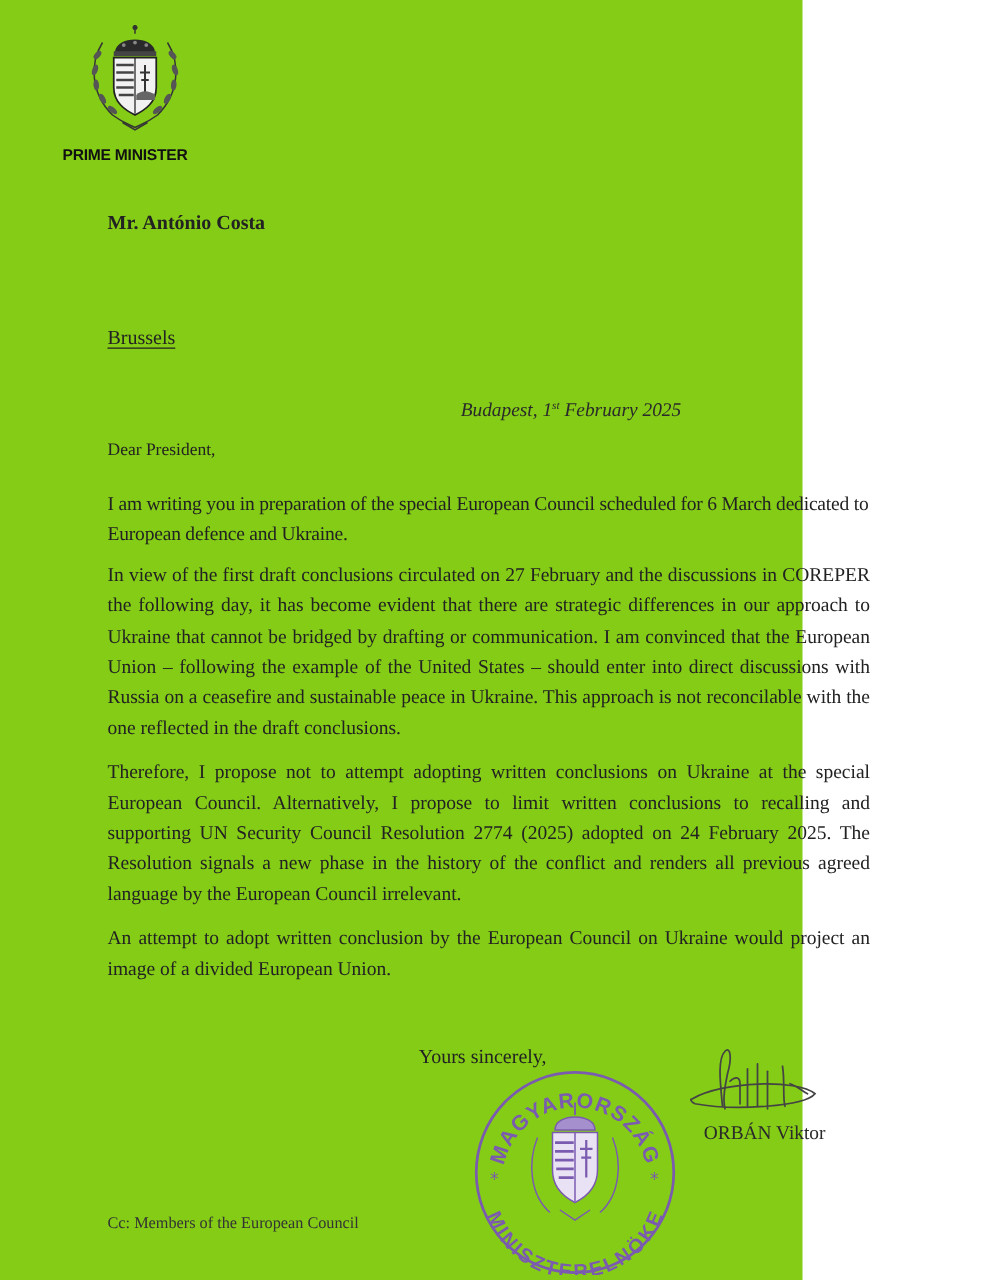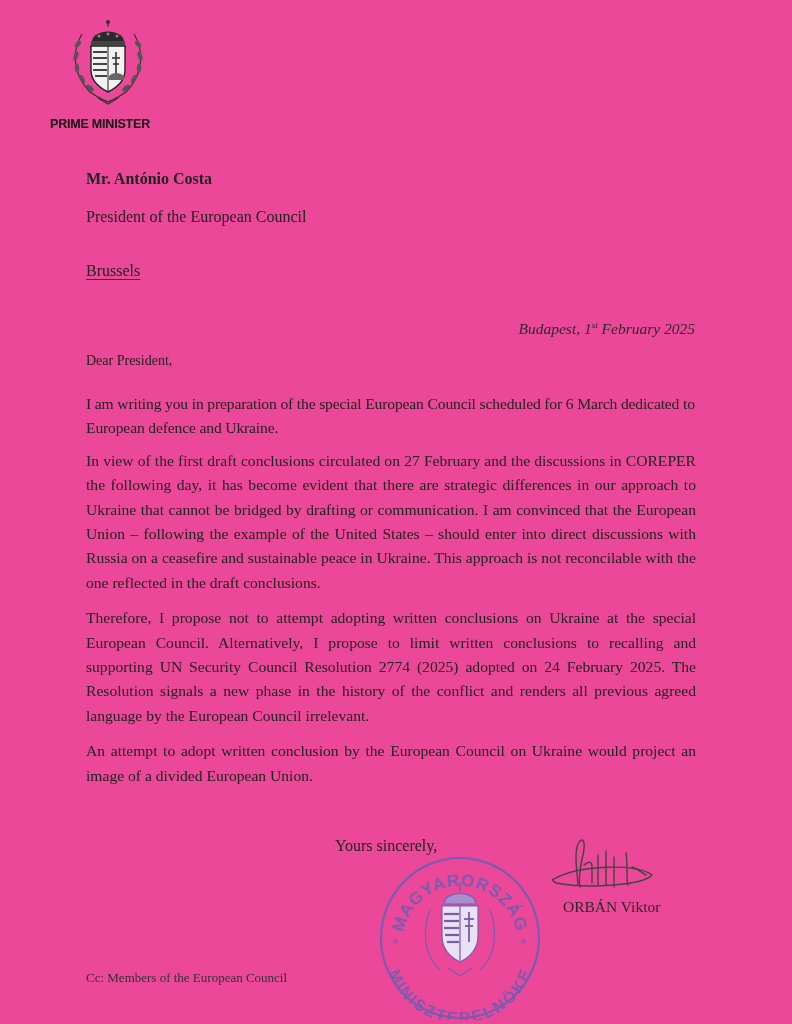--- a/index.html
+++ b/index.html
@@ -11,22 +11,22 @@
       width: 792px;
       height: 1024px;
       position: relative;
       overflow: hidden;
       font-family: "Liberation Serif", "DejaVu Serif", serif;
       color: #1e1e1e;
     }
     .page {
       position: absolute;
       left: 0; top: 0;
-      width: 792px; height: 1024px;
-      background: #ec4899;
+      width: 642px; height: 1024px;
+      background: #84cc16;
     }
     .crest {
       position: absolute;
       left: 68px;
       top: 14px;
       width: 80px;
       height: 92px;
     }
     .office-label {
       position: absolute;
@@ -165,21 +165,20 @@
       <line x1="48" y1="38" x2="48" y2="66"></line>
       <line x1="44" y1="44" x2="52" y2="44"></line>
       <line x1="45" y1="50" x2="51" y2="50"></line>
     </g>
     <path d="M41 62 C45 58, 51 58, 56 62 L56 66 L41 66 Z" fill="#666"></path>
   </svg>
 
   <div class="office-label">PRIME MINISTER</div>
 
   <div class="addr addr-name">Mr. António Costa</div>
-  <div class="addr addr-title">President of the European Council</div>
   <div class="addr addr-city">Brussels</div>
 
   <div class="date"><span>Budapest, 1</span><sup>st</sup><span> February 2025</span></div>
 
   <div class="salutation">Dear President,</div>
 
   <div class="body-text">
     <p class="p1">I am writing you in preparation of the special European Council scheduled for 6 March dedicated to European defence and Ukraine.</p>
     <p>In view of the first draft conclusions circulated on 27 February and the discussions in COREPER the following day, it has become evident that there are strategic differences in our approach to Ukraine that cannot be bridged by drafting or communication. I am convinced that the European Union – following the example of the United States – should enter into direct discussions with Russia on a ceasefire and sustainable peace in Ukraine. This approach is not reconcilable with the one reflected in the draft conclusions.</p>
     <p>Therefore, I propose not to attempt adopting written conclusions on Ukraine at the special European Council. Alternatively, I propose to limit written conclusions to recalling and supporting UN Security Council Resolution 2774 (2025) adopted on 24 February 2025. The Resolution signals a new phase in the history of the conflict and renders all previous agreed language by the European Council irrelevant.</p>

